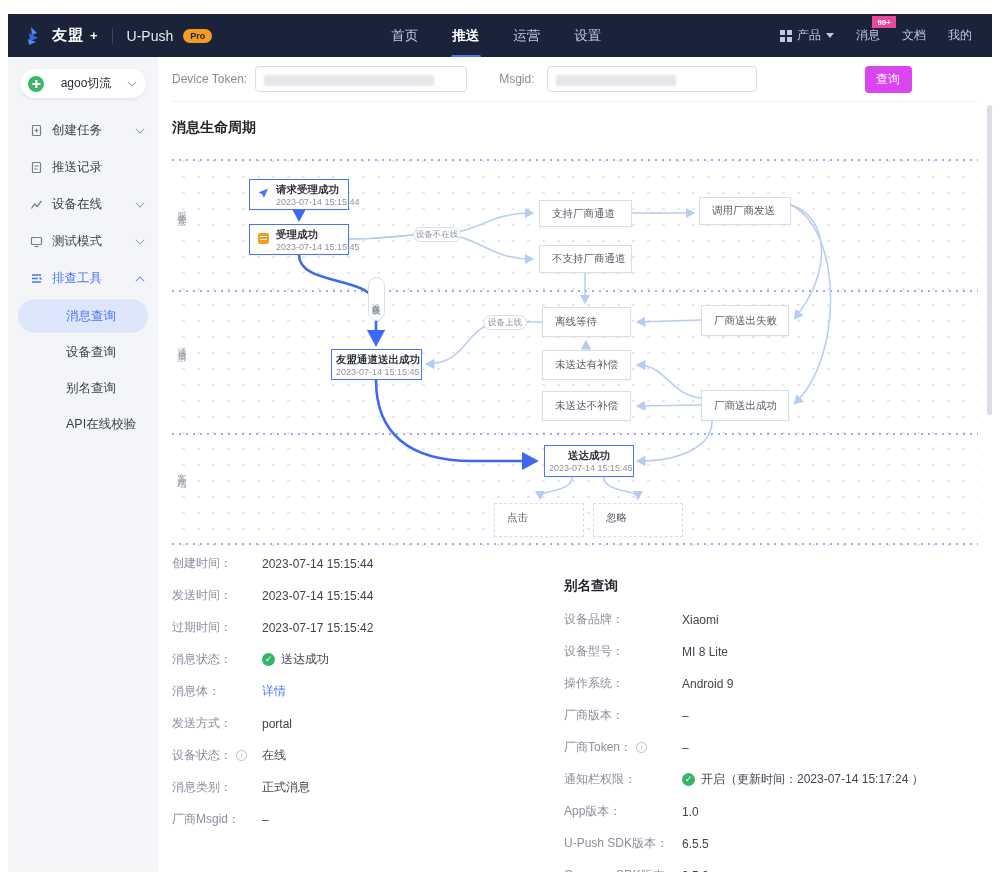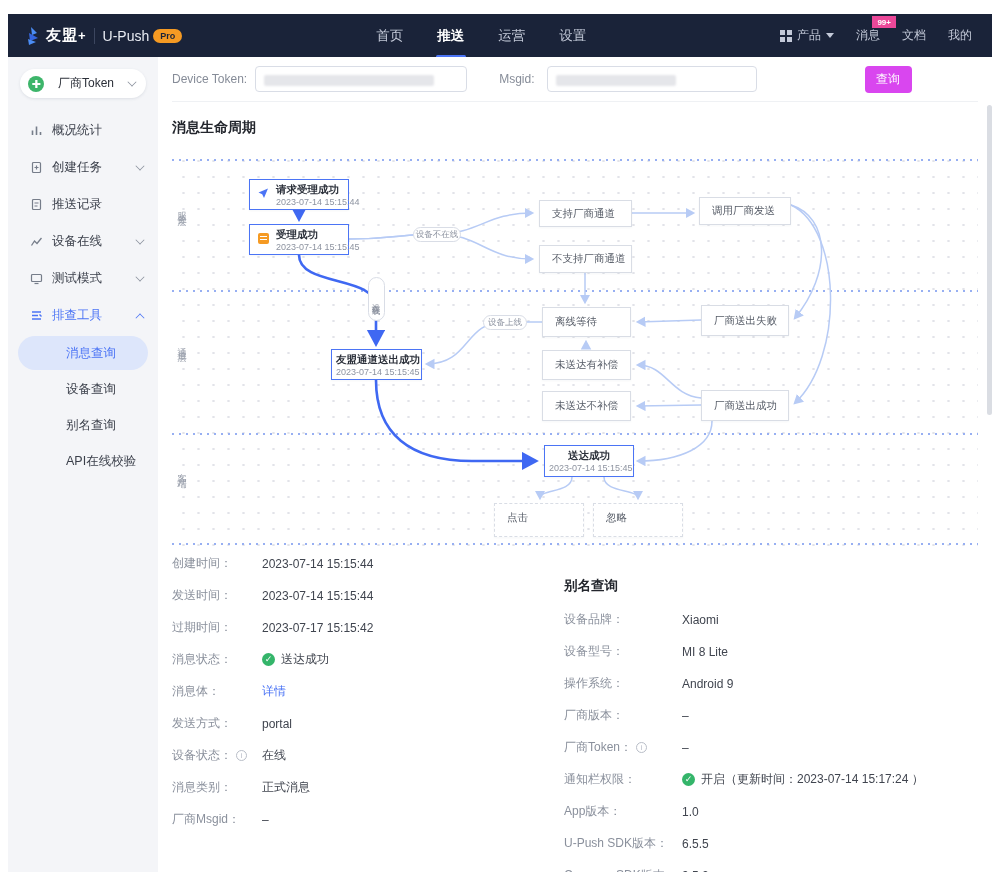--- a/index.html
+++ b/index.html
@@ -1,21 +1,21 @@
 <!DOCTYPE html>
 <html><head>
 <meta charset="utf-8">
 <style>
   * { margin:0; padding:0; box-sizing:border-box; }
   html,body { width:1000px; height:880px; background:#ffffff; font-family:"Liberation Sans","DejaVu Sans",sans-serif; }
   .page { width:1000px; height:880px; padding:14px 8px 8px 8px; background:#fff; }
 
   
   .navbar { height:43px; background:#1a2339; display:flex; align-items:center; padding:0 20px 0 16px; position:relative; }
-  .nav-left { display:flex; align-items:center; }
+  .nav-left { display:flex; align-items:center; gap:6px; }
   .brand-cn { color:#fff; font-size:15px; font-weight:700; letter-spacing:1px; }
   .brand-plus { color:#fff; font-size:13px; font-weight:700; }
   .brand-div { width:1px; height:16px; background:#3c465f; margin:0 8px; }
   .brand-prod { color:#e8ebf2; font-size:14px; }
   .brand-badge { background:#f59a23; color:#1a2339; font-size:9px; font-weight:700; border-radius:8px; padding:2px 7px; margin-left:4px; }
   .nav-center { flex:1; display:flex; justify-content:center; gap:30px; }
   .nav-item { color:#c3c9d8; font-size:13.5px; cursor:pointer; position:relative; padding:12px 2px; }
   .nav-item.active { color:#fff; font-weight:700; }
   .nav-item.active .underline { position:absolute; left:50%; transform:translateX(-50%); bottom:-1px; width:30px; height:3px; border-radius:2px; background:#4b74f5; }
   .nav-right { display:flex; align-items:center; gap:22px; color:#c3c9d8; font-size:12px; }
@@ -131,30 +131,24 @@
           <span>我的</span>
         </span>
     </div>
   </header>
 
   <div class="app-body">
 
     <aside class="sidebar">
       <div class="app-pill">
         <span class="gicon">✚</span>
-        <span class="txt">厂商Token</span>
+        <span class="txt">agoo切流</span>
         <span class="chev"></span>
       </div>
 
-      <div class="menu-item">
-        <svg class="sicon" width="13" height="13" viewBox="0 0 13 13">
-            <path d="M2.5 11V6.5 M6.5 11V2.5 M10.5 11V8" stroke="#767d8a" stroke-width="1.6" fill="none"></path>
-          </svg>
-        <span class="lbl">概况统计</span>
-      </div>
       <div class="menu-item">
         <svg class="sicon" width="13" height="13" viewBox="0 0 13 13">
             <rect x="2.5" y="1.5" width="8" height="10" rx="1" stroke="#767d8a" stroke-width="1.2" fill="none"></rect>
             <path d="M6.5 4.5v4 M4.5 6.5h4" stroke="#767d8a" stroke-width="1.2" fill="none"></path>
           </svg>
         <span class="lbl">创建任务</span>
         <span class="chev"></span>
       </div>
       <div class="menu-item">
         <svg class="sicon" width="13" height="13" viewBox="0 0 13 13">

